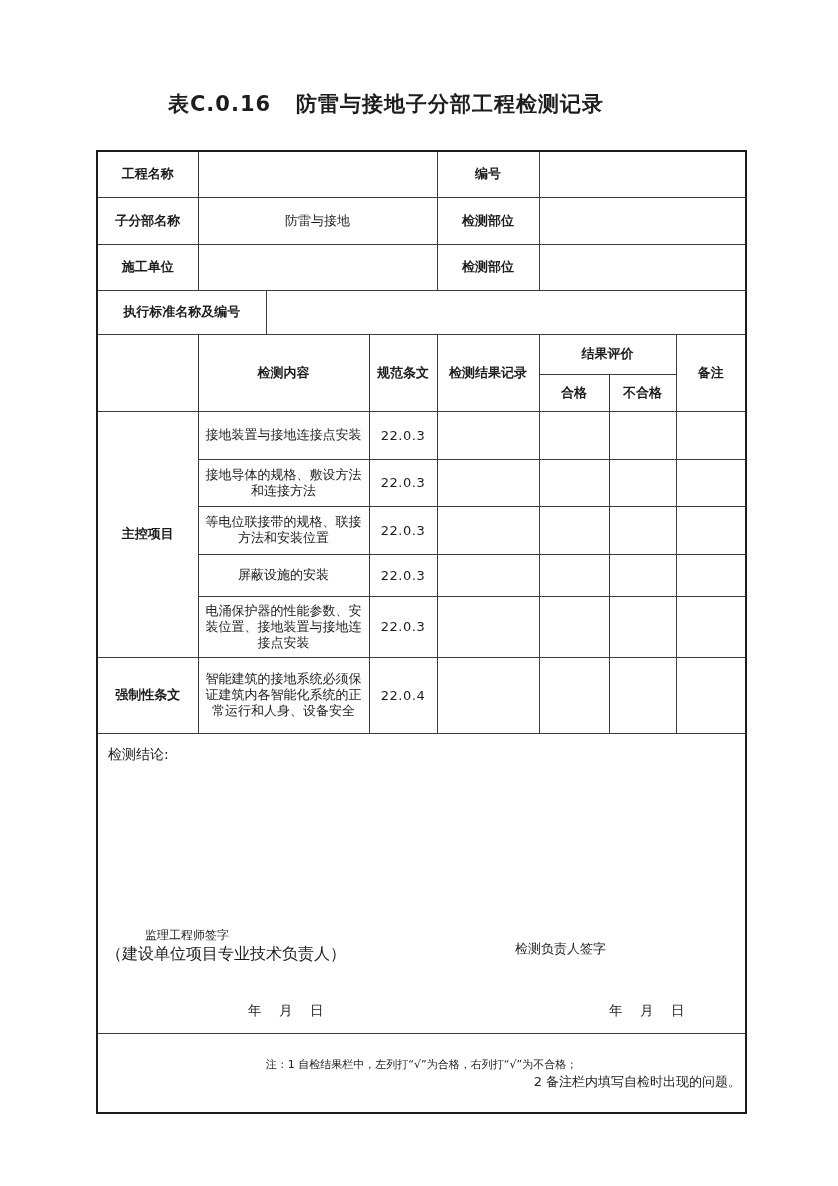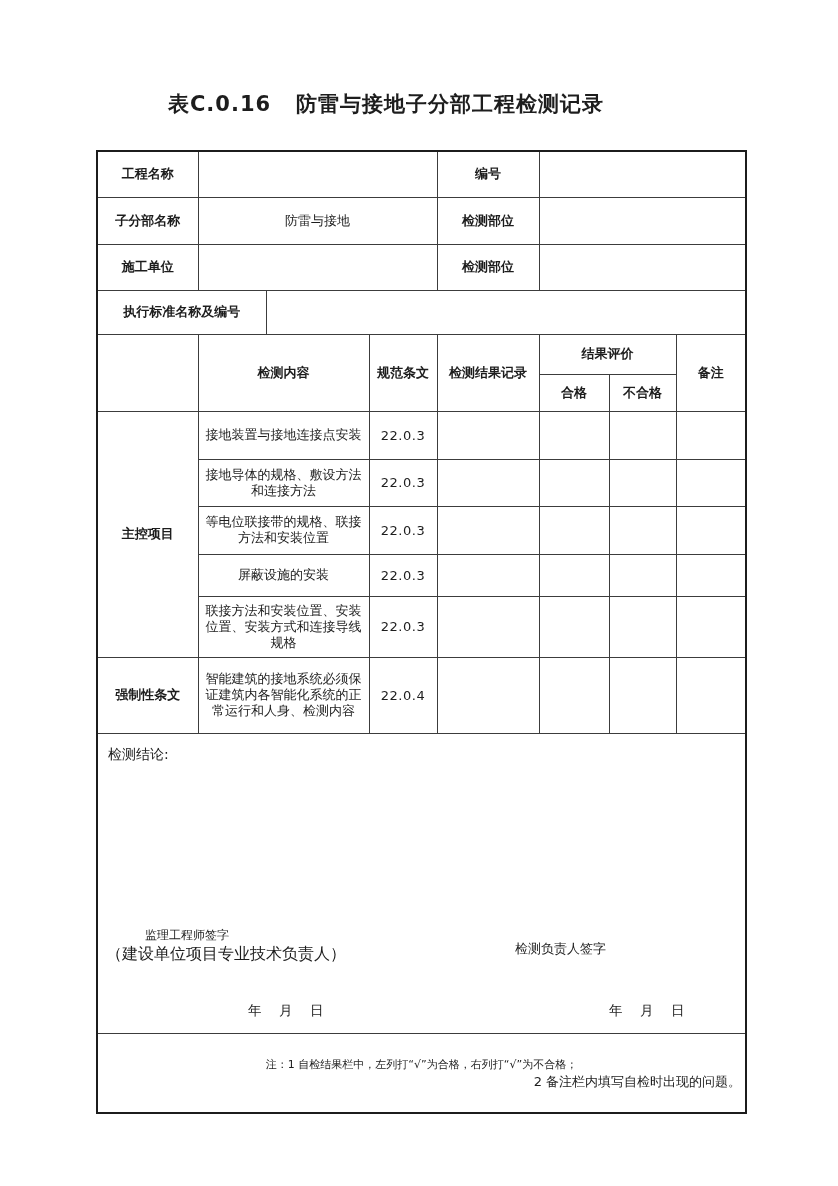--- a/index.html
+++ b/index.html
@@ -121,31 +121,31 @@
   </tr>
   <tr style="height:42px">
     <td colspan="2" class="content">屏蔽设施的安装</td>
     <td class="clause">22.0.3</td>
     <td></td>
     <td></td>
     <td></td>
     <td></td>
   </tr>
   <tr style="height:61px">
-    <td colspan="2" class="content">联接方法和安装位置、安装位置、安装方式和连接导线规格</td>
+    <td colspan="2" class="content">电涌保护器的性能参数、安装位置、接地装置与接地连接点安装</td>
     <td class="clause">22.0.3</td>
     <td></td>
     <td></td>
     <td></td>
     <td></td>
   </tr>
 
   <tr style="height:76px">
     <td class="lbl">强制性条文</td>
-    <td colspan="2" class="content">智能建筑的接地系统必须保证建筑内各智能化系统的正常运行和人身、检测内容</td>
+    <td colspan="2" class="content">智能建筑的接地系统必须保证建筑内各智能化系统的正常运行和人身、设备安全</td>
     <td class="clause">22.0.4</td>
     <td></td>
     <td></td>
     <td></td>
     <td></td>
   </tr>
 
   <tr>
     <td colspan="8" class="conclusion-cell">
       <div class="concl-box">

